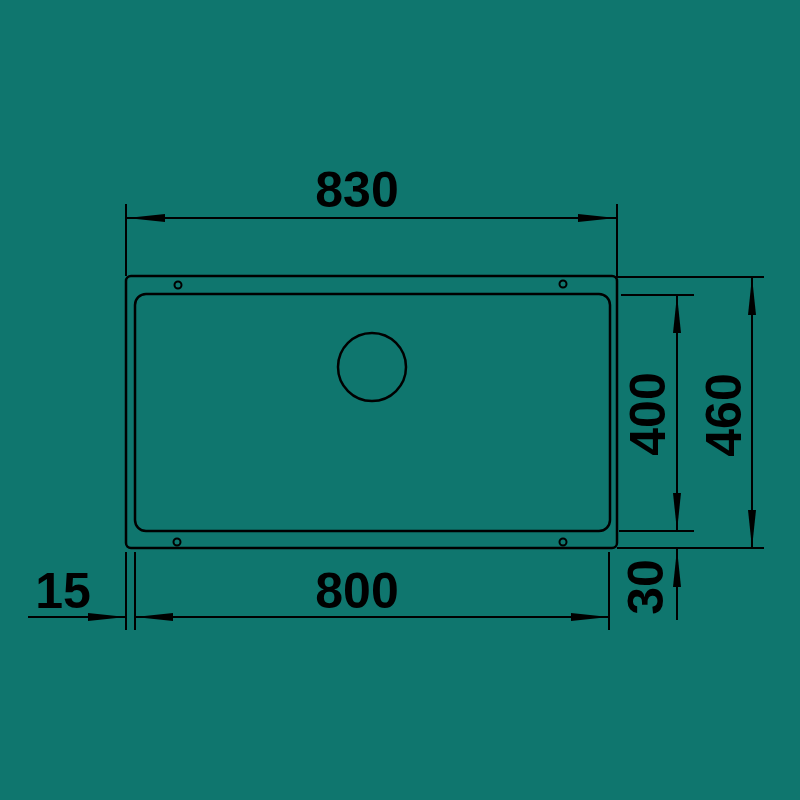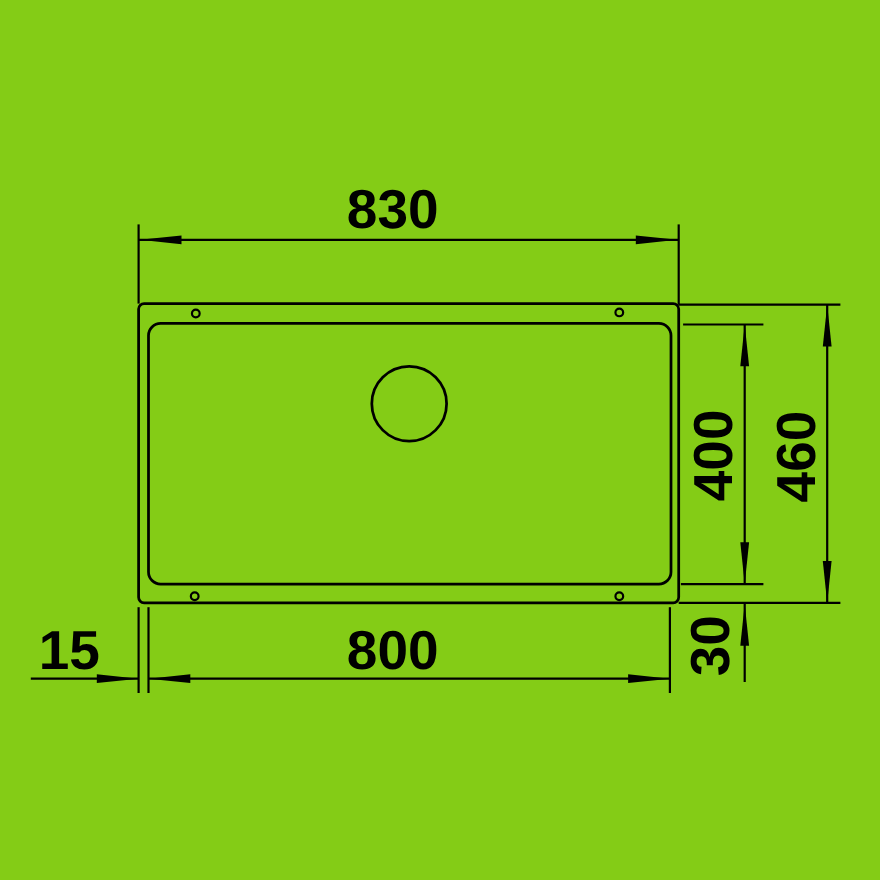--- a/index.html
+++ b/index.html
@@ -4,21 +4,21 @@
 <style>
   html, body {
     margin: 0;
     padding: 0;
     background: #ffffff;
   }
   #canvas {
     position: relative;
     width: 800px;
     height: 800px;
-    background: #84cc16;
+    background: #0f766e;
     overflow: hidden;
   }
   svg {
     display: block;
   }
   .dim-text {
     font-family: "Liberation Sans", "DejaVu Sans", sans-serif;
     font-weight: bold;
     font-size: 50px;
     fill: #000000;

